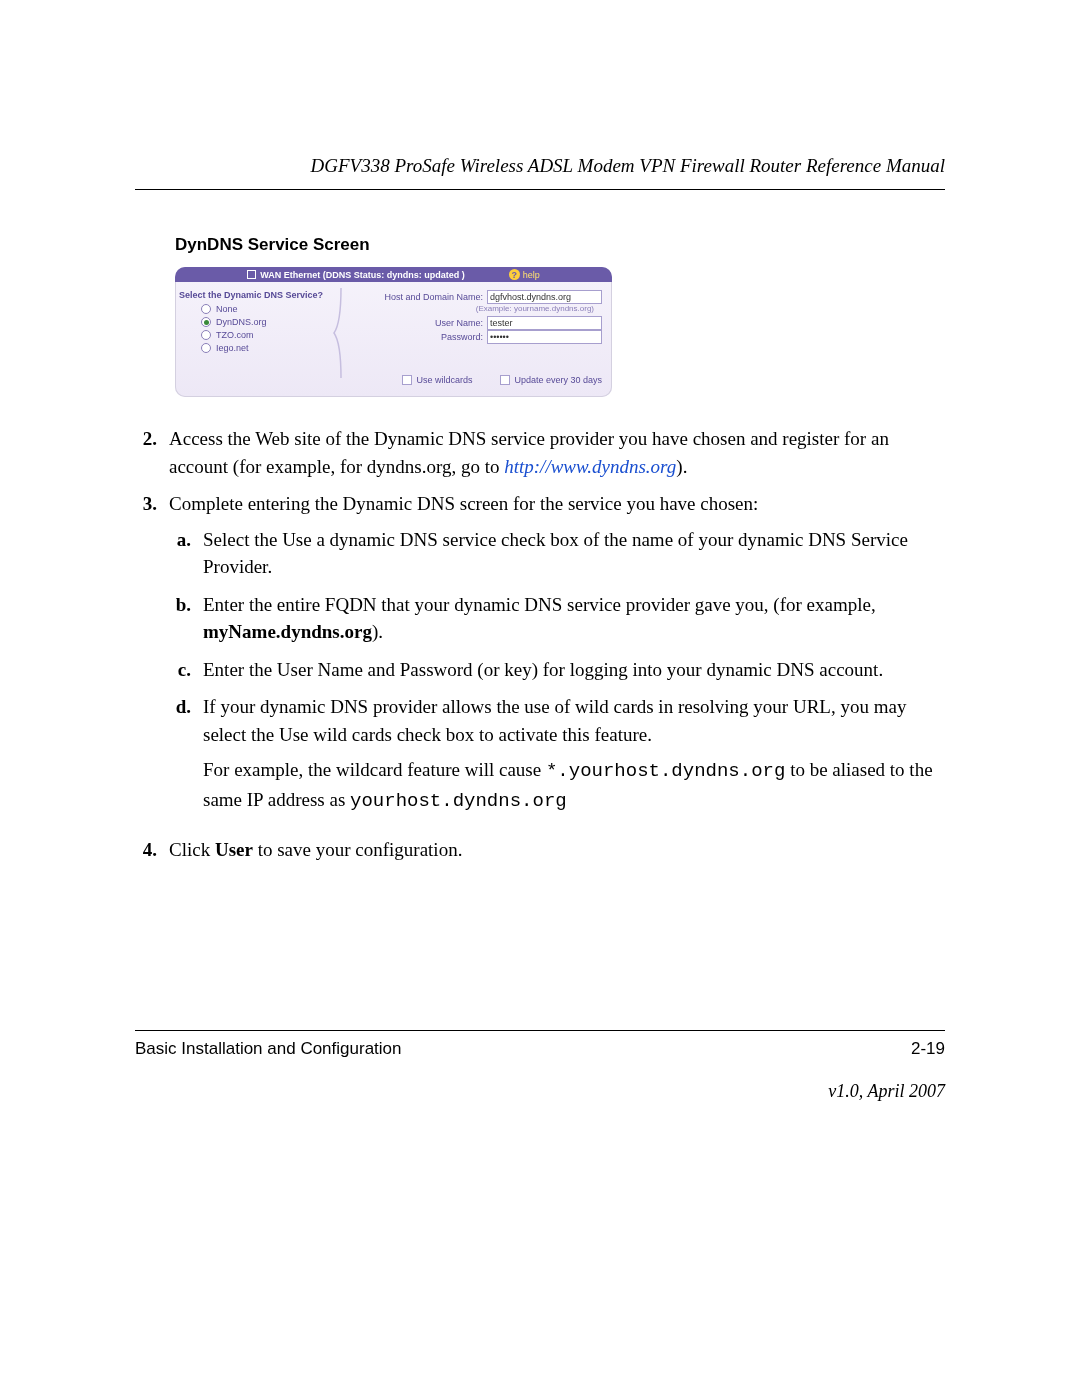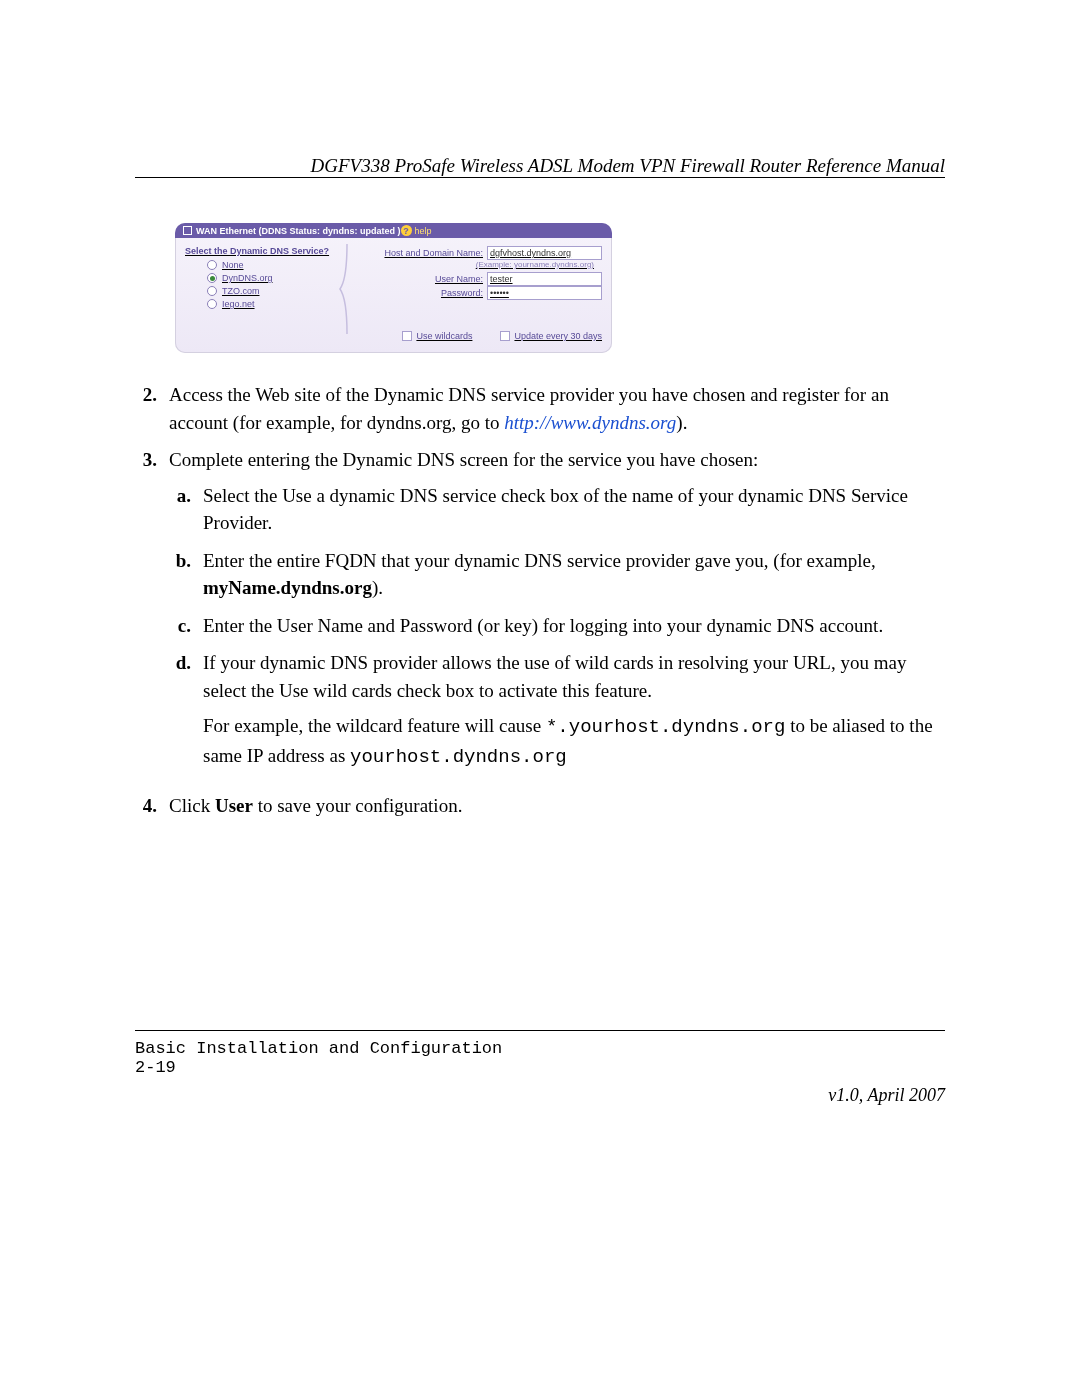--- a/index.html
+++ b/index.html
@@ -12,21 +12,21 @@
       color: #000;
       position: relative;
     }
     .page {
       padding: 155px 135px 0 135px;
     }
     .header-title {
       text-align: right;
       font-style: italic;
       font-size: 19px;
-      margin-bottom: 0;
+      margin-bottom: 12px;
     }
     .hr-top {
       border: none;
       border-top: 1.5px solid #000;
       margin-bottom: 45px;
     }
     .section-heading {
       font-family: Arial, Helvetica, sans-serif;
       font-weight: bold;
       font-size: 17px;
@@ -45,24 +45,25 @@
       font-family: Verdana, Arial, sans-serif;
       font-size: 9px;
       box-shadow: 0 0 0 1px #d4d0e0 inset;
       background: linear-gradient(#f6f3fb,#ede8f6);
     }
     .ui-titlebar {
       background: #6a5ba8;
       color: #fff;
       display: flex;
       align-items: center;
-      justify-content: flex-start;
+      justify-content: center;
       padding: 2px 8px;
       font-weight: bold;
       border-radius: 8px 8px 0 0;
+      gap: 44px;
     }
     .ui-titlebar .left {
       display: flex;
       align-items: center;
       gap: 4px;
     }
     .ui-titlebar .help {
       display: flex;
       align-items: center;
       gap: 3px;
@@ -70,23 +71,22 @@
       font-weight: normal;
     }
     .q-icon {
       width: 11px; height: 11px; border-radius: 50%;
       background: #ffcf3a; color: #6a5ba8;
       display: inline-flex; align-items: center; justify-content: center;
       font-weight: bold; font-size: 9px;
     }
     .ui-body {
       display: flex;
-      padding: 6px 6px 10px 6px;
+      padding: 6px 6px 10px 0;
       gap: 2px;
-      text-decoration: underline;
     }
     .ui-left {
       width: 155px;
       padding: 2px 4px 2px 4px;
     }
     .ui-left-title {
       color: #574a97;
       font-weight: bold;
       font-size: 9px;
       margin-bottom: 4px;
@@ -212,41 +212,41 @@
       top: 1030px;
     }
     .hr-bot {
       border: none;
       border-top: 1.5px solid #000;
       margin-bottom: 8px;
     }
     .footer-row {
       display: flex;
       justify-content: space-between;
-      font-family: Liberation Mono, monospace;
+      font-family: Liberation Sans, sans-serif;
       font-size: 17px;
-      margin-bottom: 8px;
-      flex-direction: column;
+      margin-bottom: 22px;
     }
     .version {
       text-align: right;
       font-style: italic;
       font-size: 18px;
     }
     .box-icon {
       width: 9px; height: 9px; border: 1px solid #fff; display: inline-block;
     }
   </style>
 </head>
 <body>
 
 <div class="page">
   <div class="header-title">DGFV338 ProSafe Wireless ADSL Modem VPN Firewall Router Reference Manual</div>
   <hr class="hr-top">
 
+  <div class="section-heading">DynDNS Service Screen</div>
 
   <div class="screenshot-wrap">
     <div class="ui-panel">
       <div class="ui-titlebar">
         <div class="left">
           <span class="box-icon"></span>
           <span>WAN Ethernet (DDNS Status: dyndns: updated )</span>
         </div>
         <div class="help">
           <span class="q-icon">?</span>

